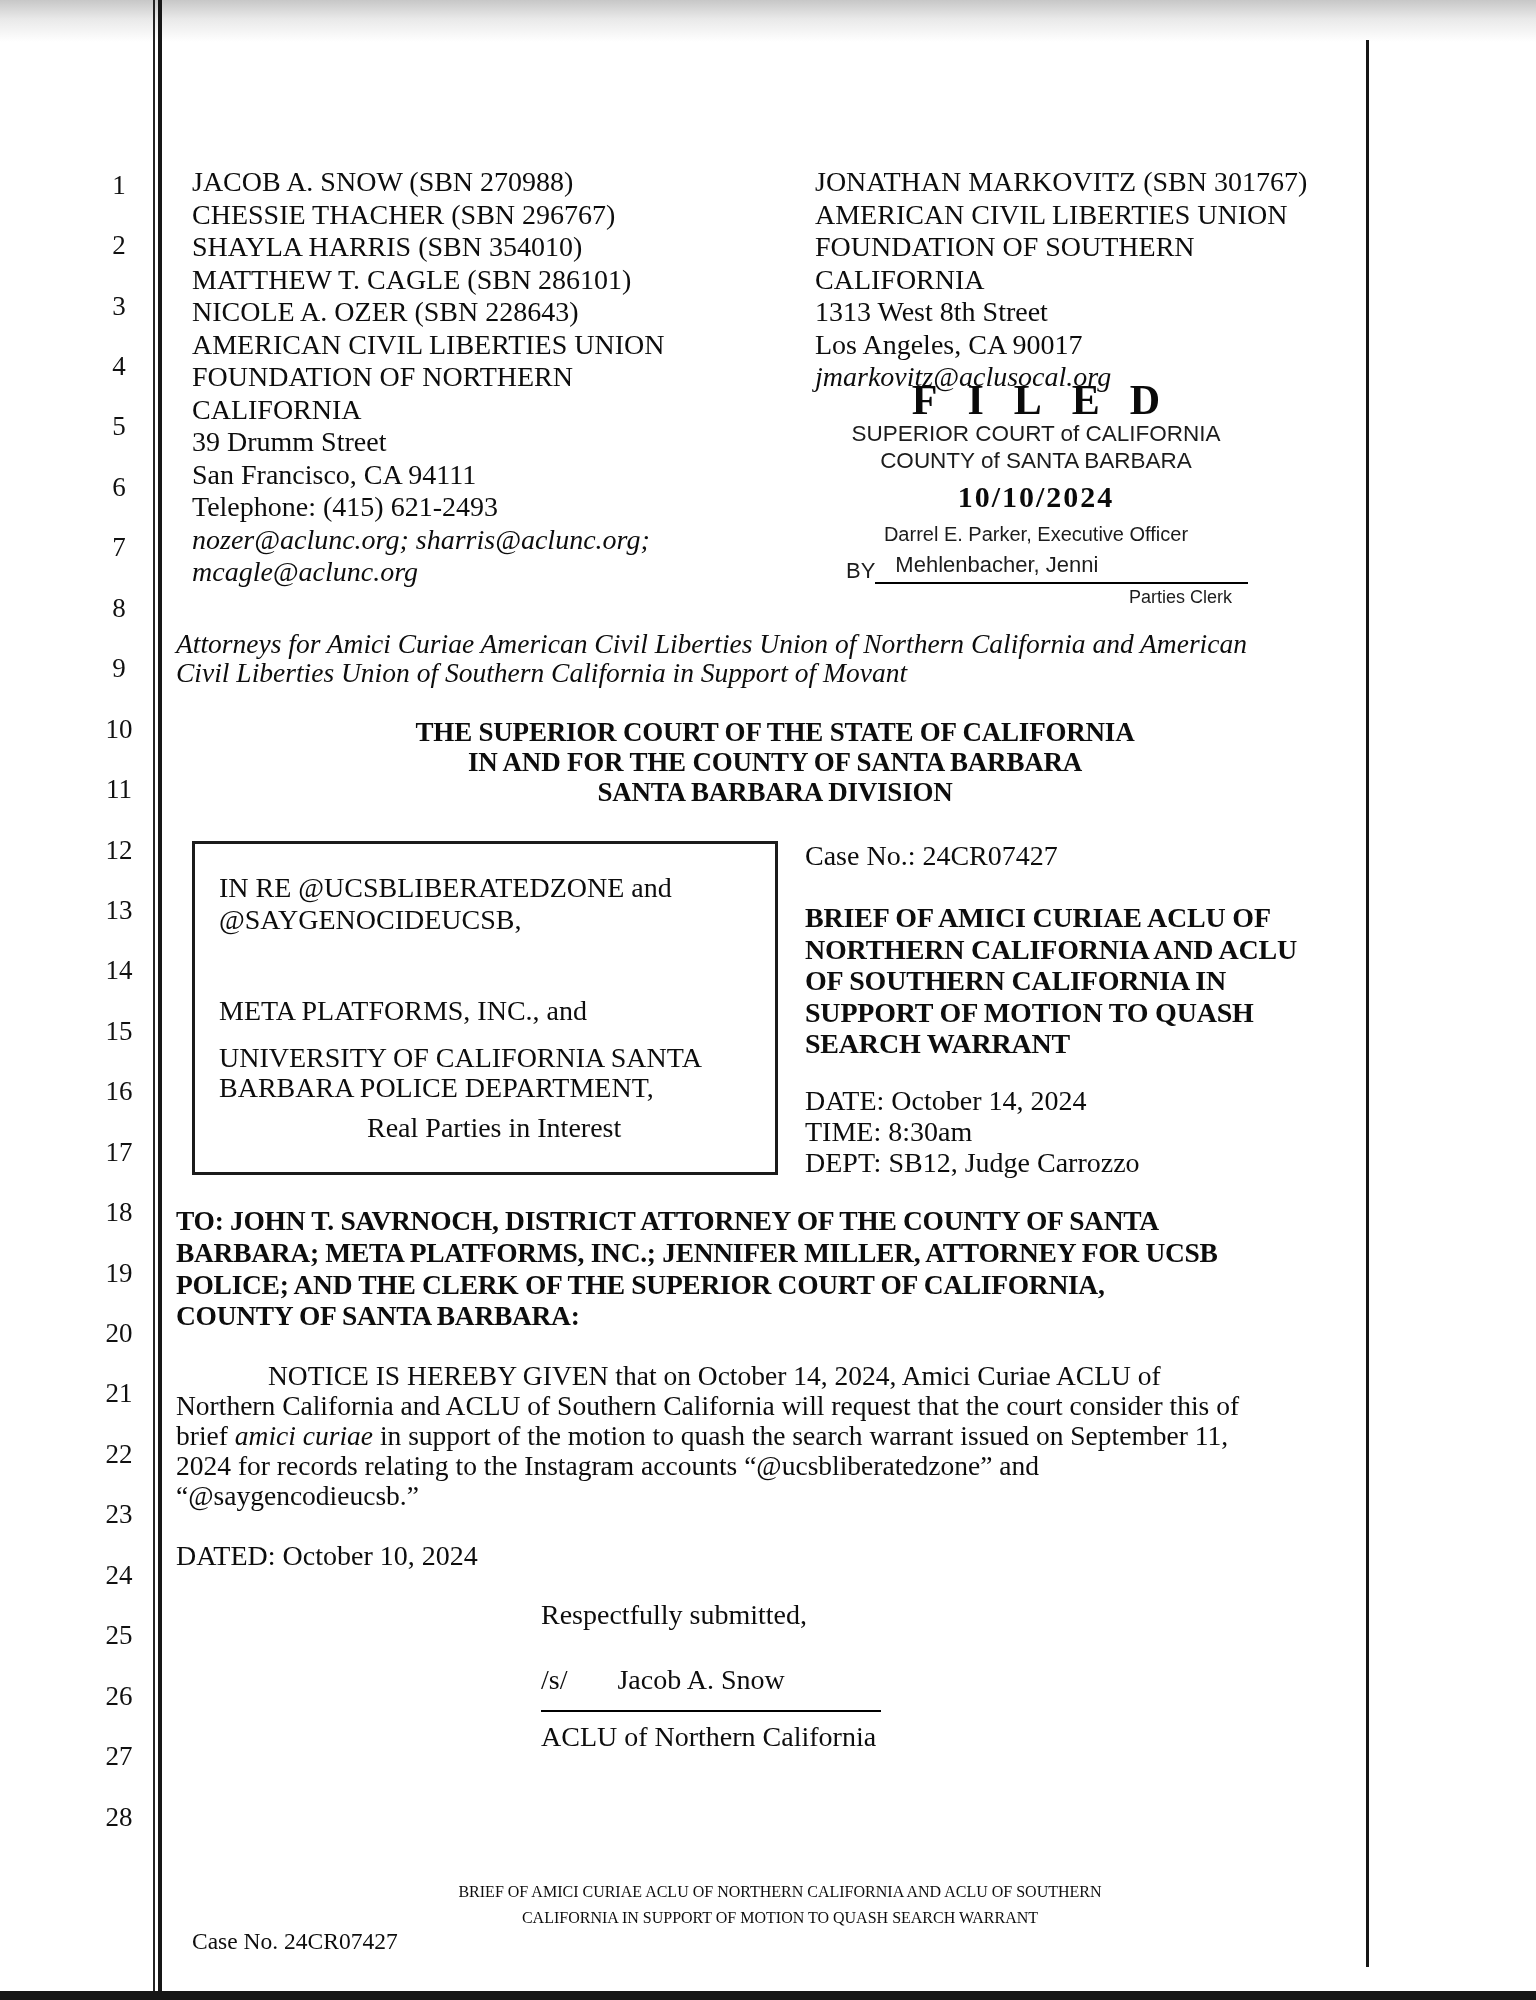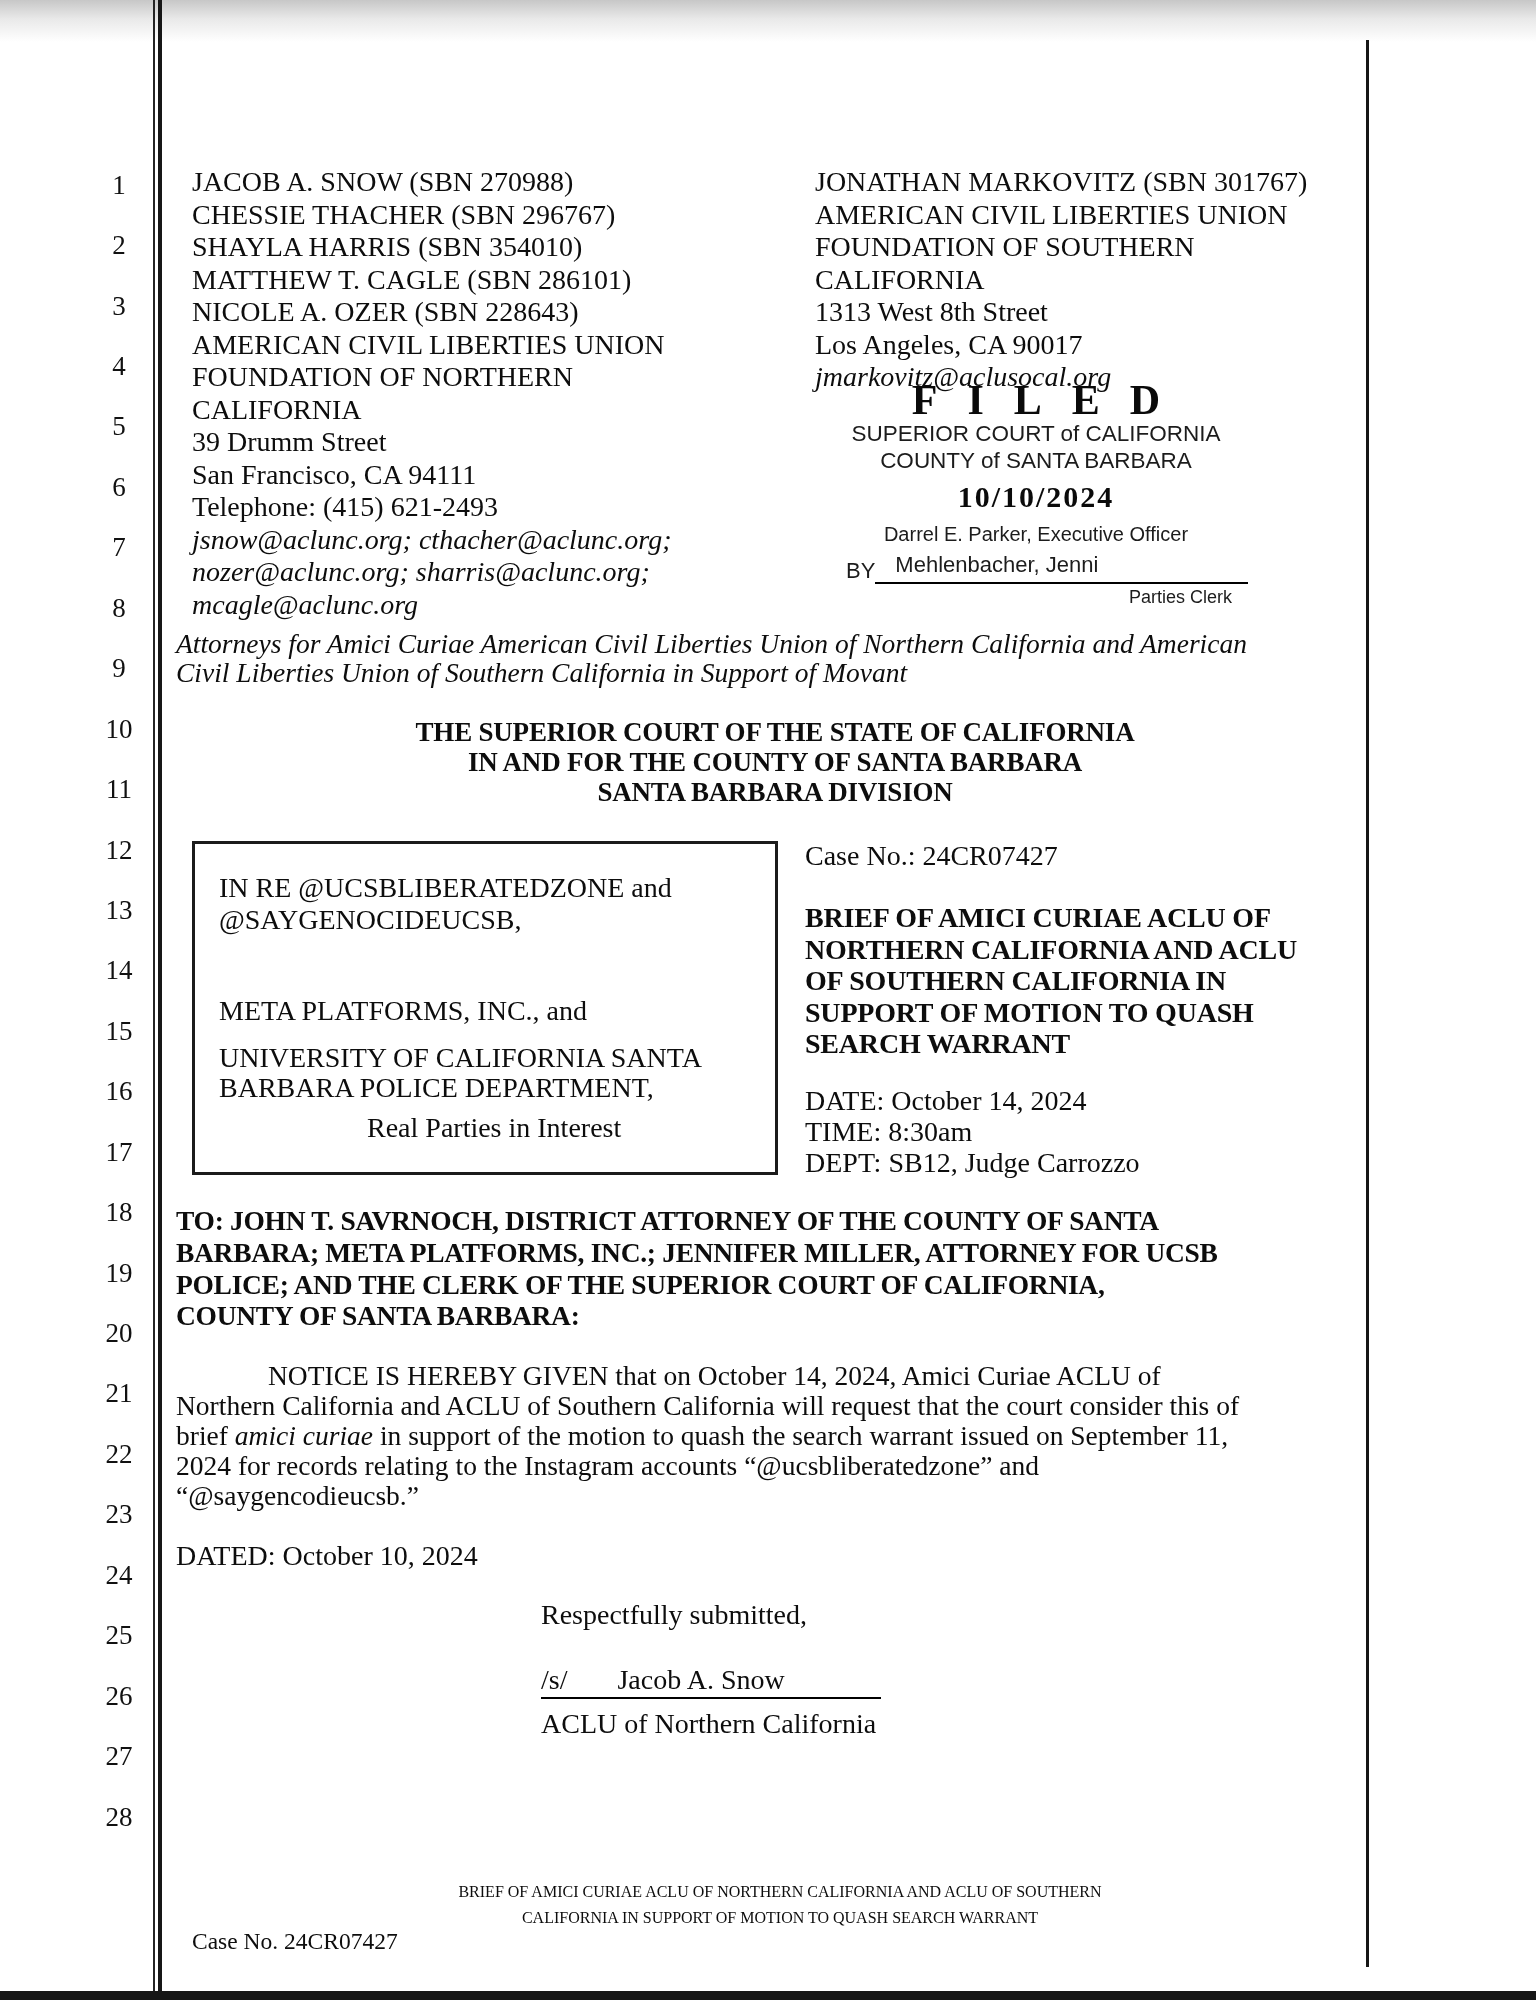--- a/index.html
+++ b/index.html
@@ -66,21 +66,21 @@
   .to-block{left:176px;top:1205px;font-weight:bold;font-size:27.5px;line-height:31.8px;letter-spacing:-0.3px;}
 
   
   .notice{left:176px;top:1361px;font-size:27.5px;line-height:29.9px;}
   .notice .indent{padding-left:92px;}
 
   .dated{left:176px;top:1540px;font-size:28px;}
 
   
   .signature{left:541px;top:1599px;font-size:28px;}
-  .sigline{margin-top:33px;width:340px;border-bottom:2.5px solid #000;padding-bottom:1px;white-space:nowrap;}
+  .sigline{margin-top:33px;width:340px;border-bottom:2.5px solid #000;padding-bottom:14px;white-space:nowrap;}
   .signame{margin-left:50px;}
   .sigorg{margin-top:9px;}
 
   
   .footer-title{left:175px;top:1879px;width:1210px;text-align:center;font-size:16px;line-height:25.5px;}
   .footer-caseno{left:192px;top:1928px;font-size:23.5px;}
 </style>
 </head>
 <body>
 
@@ -129,21 +129,20 @@
     <div class="cl">CHESSIE THACHER (SBN 296767)</div>
     <div class="cl">SHAYLA HARRIS (SBN 354010)</div>
     <div class="cl">MATTHEW T. CAGLE (SBN 286101)</div>
     <div class="cl">NICOLE A. OZER (SBN 228643)</div>
     <div class="cl">AMERICAN CIVIL LIBERTIES UNION</div>
     <div class="cl">FOUNDATION OF NORTHERN</div>
     <div class="cl">CALIFORNIA</div>
     <div class="cl">39 Drumm Street</div>
     <div class="cl">San Francisco, CA 94111</div>
     <div class="cl">Telephone: (415) 621-2493</div>
-    <div class="cl it">jsnow@aclunc.org; cthacher@aclunc.org;</div>
     <div class="cl it">nozer@aclunc.org; sharris@aclunc.org;</div>
     <div class="cl it">mcagle@aclunc.org</div>
   </div>
 
   <div class="abs counsel counsel-right">
     <div class="cl">JONATHAN MARKOVITZ (SBN 301767)</div>
     <div class="cl">AMERICAN CIVIL LIBERTIES UNION</div>
     <div class="cl">FOUNDATION OF SOUTHERN</div>
     <div class="cl">CALIFORNIA</div>
     <div class="cl">1313 West 8th Street</div>

